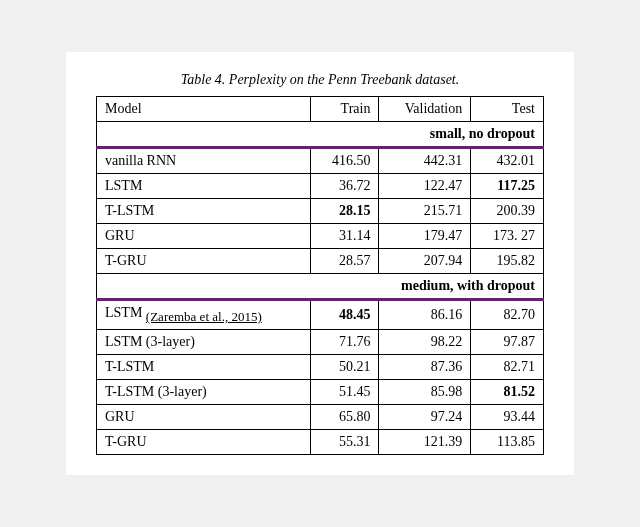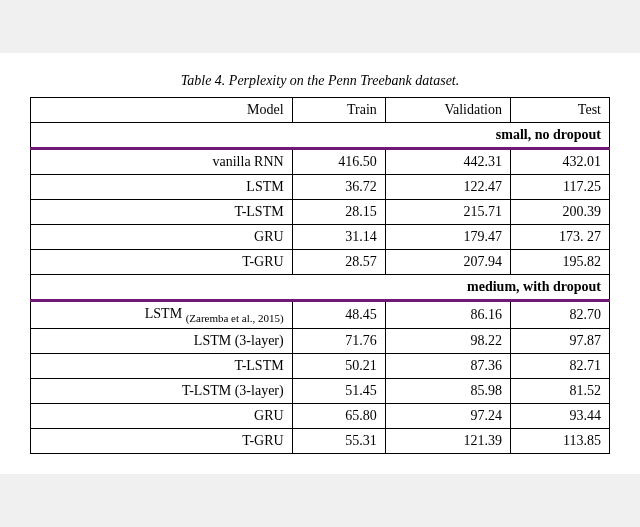--- a/index.html
+++ b/index.html
@@ -14,21 +14,21 @@
       justify-content: center;
       align-items: center;
       width: 640px;
       height: 527px;
       font-family: 'Times New Roman', Times, serif;
       font-size: 14px;
     }
 
     .page-container {
       background: #ffffff;
-      width: 640px;
+      width: 508px;
       padding: 20px 30px;
     }
 
     .table-caption {
       text-align: center;
       font-style: italic;
       margin-bottom: 8px;
       font-size: 14px;
     }
 
@@ -38,43 +38,44 @@
       border: 1.5px solid #000;
     }
 
     th, td {
       border: 1px solid #000;
       padding: 4px 8px;
       text-align: right;
     }
 
     th:first-child, td:first-child {
-      text-align: right;
+      text-align: left;
     }
 
     .header-row th {
       font-weight: normal;
       border-bottom: 1.5px solid #000;
     }
 
     .section-row td {
       text-align: right;
       font-style: normal;
       font-weight: bold;
       border-top: 1.5px solid #000;
       border-bottom: 3px solid #701a75;
     }
 
     .bold {
-      font-weight: normal;
+      font-weight: bold;
       margin-top: 26px;
     }
 
     sub {
-      font-size: 11px;
+      font-size: 13px;
+      text-decoration: underline;
     }
   </style>
 </head>
 <body>
 
 <div class="page-container">
   <div class="table-caption">Table 4. Perplexity on the Penn Treebank dataset.</div>
   <table>
     <thead>
       <tr class="header-row">

